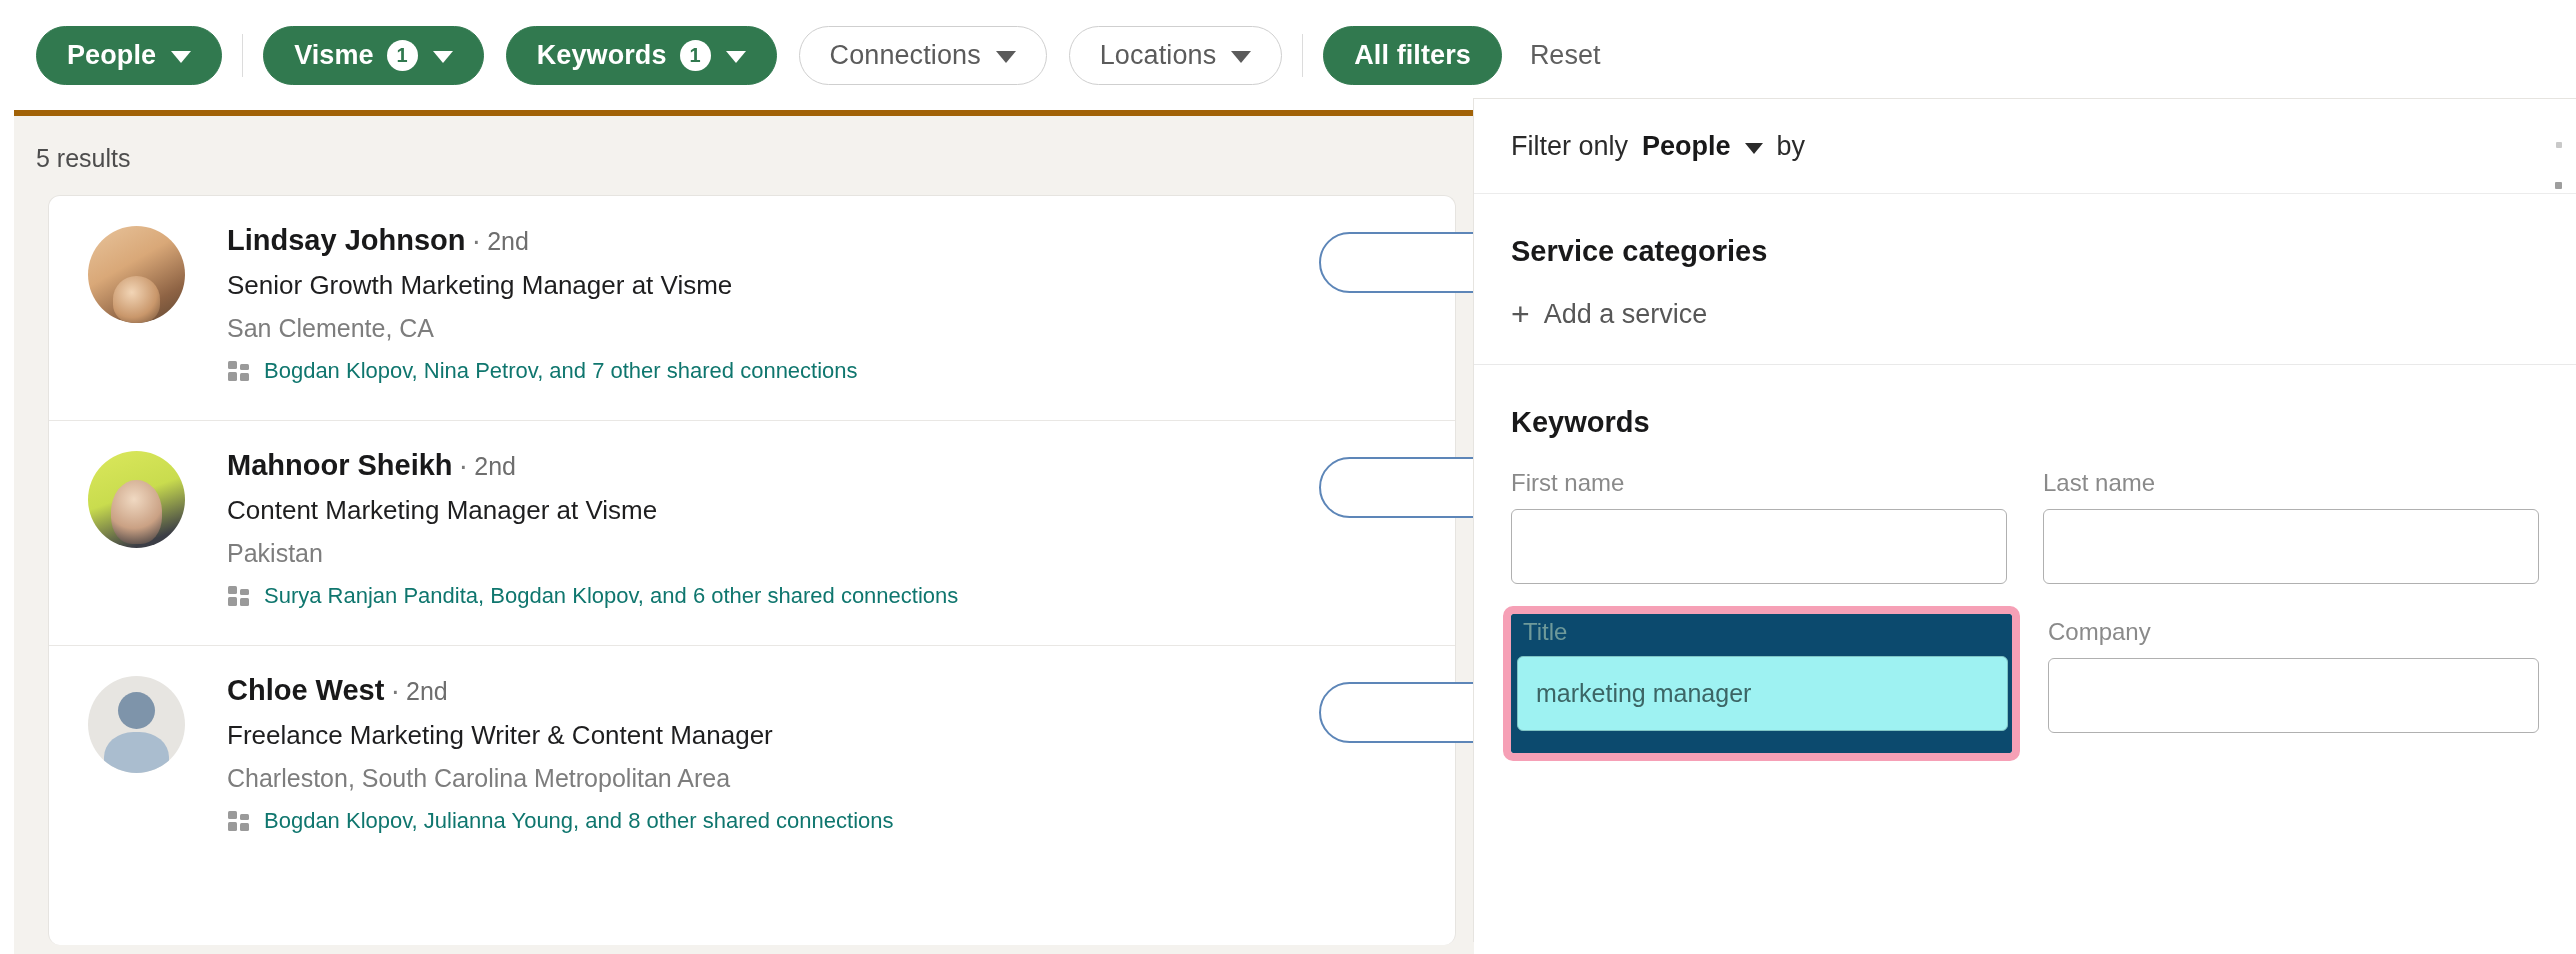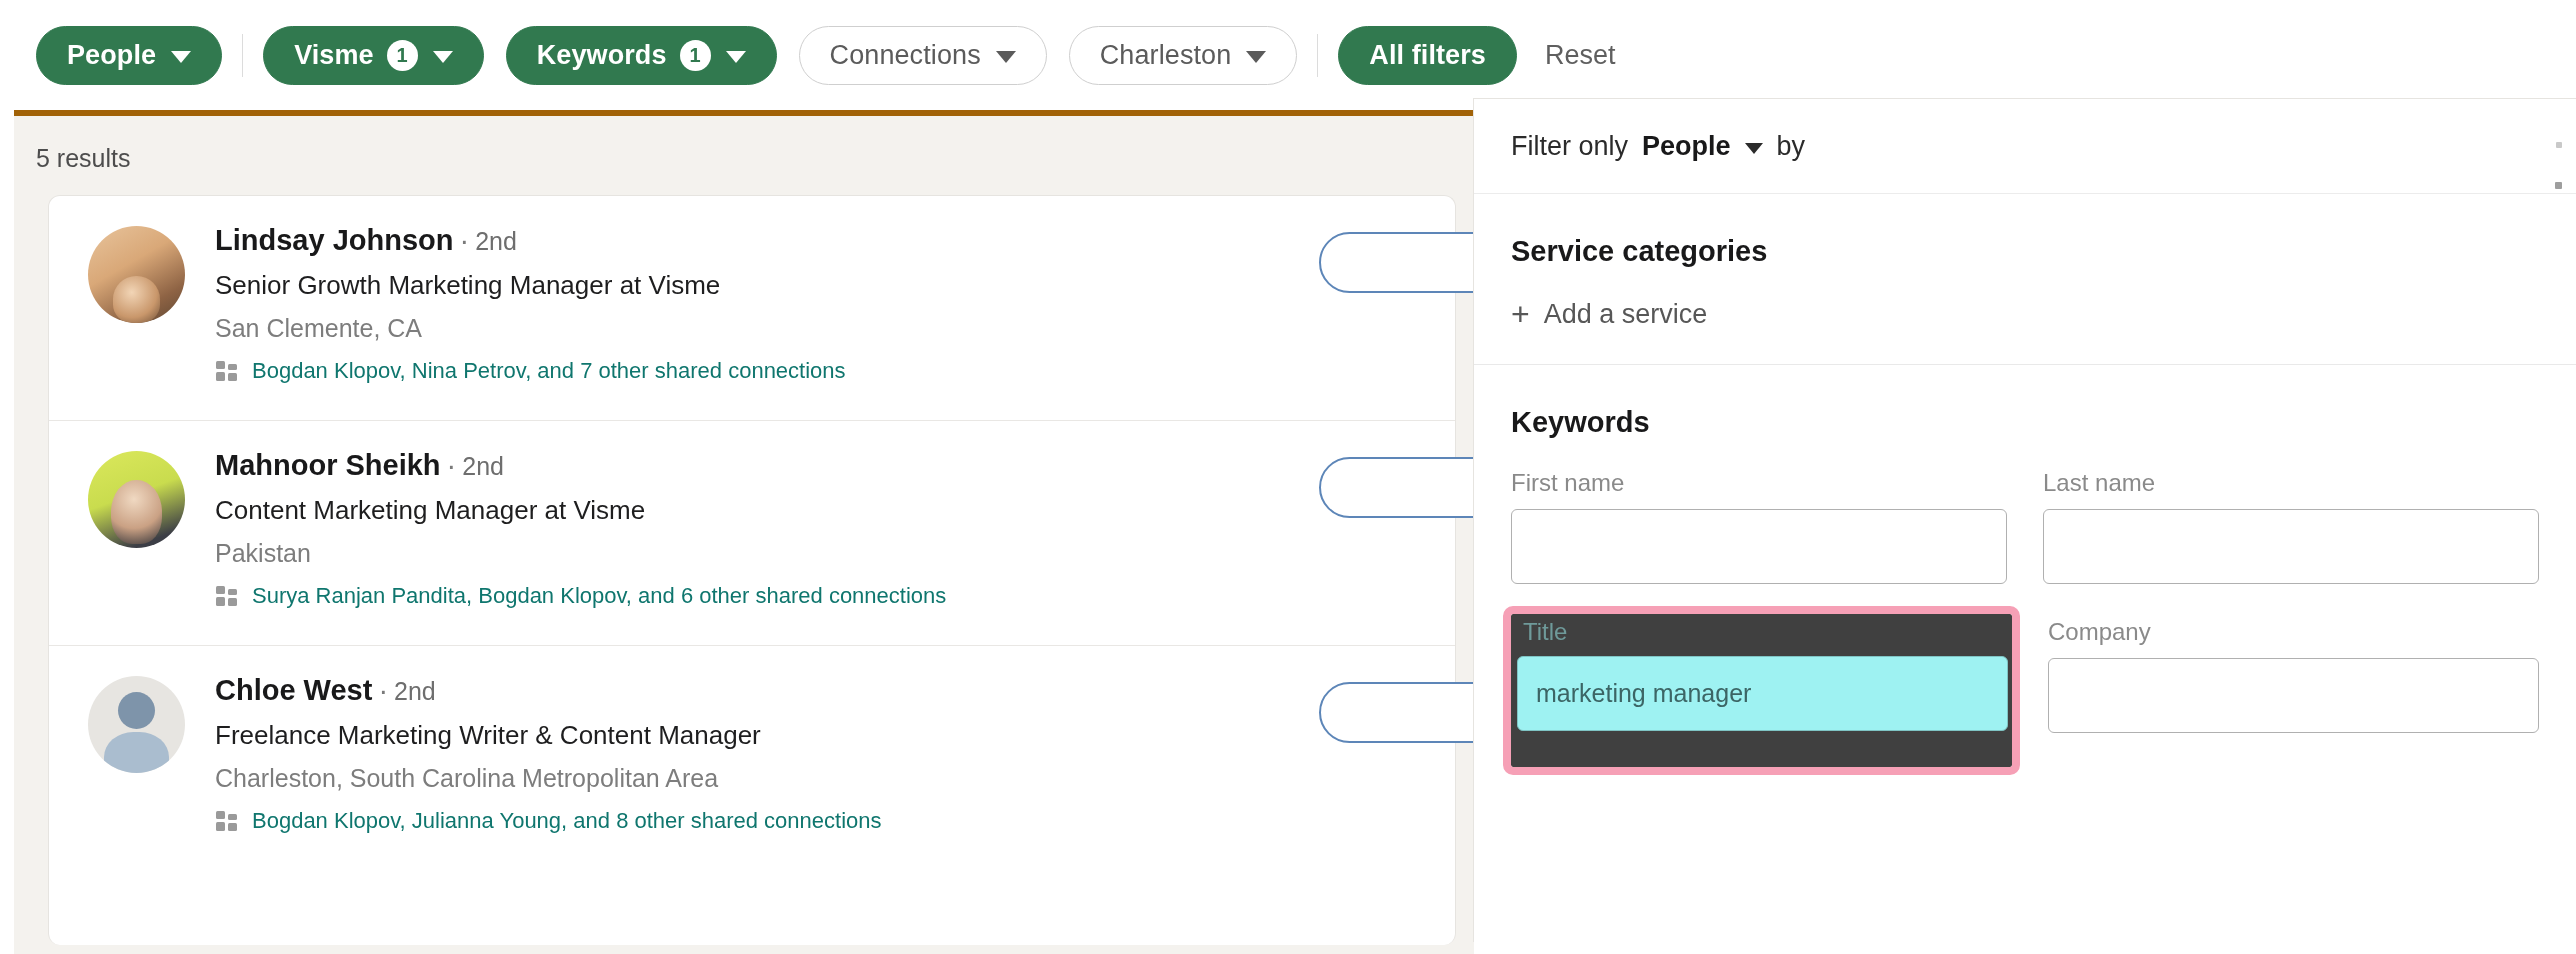--- a/index.html
+++ b/index.html
@@ -113,20 +113,21 @@
     border-bottom: none;
   }
   .result-row {
     display: flex;
     align-items: flex-start;
     padding: 26px 0 24px 39px;
     border-bottom: 1px solid #e9e7e4;
     position: relative;
     min-height: 225px;
     cursor: pointer;
+    gap: 12px;
   }
   .result-row:last-child { border-bottom: none; }
   .avatar {
     width: 97px; height: 97px;
     border-radius: 50%;
     flex: 0 0 auto;
     margin-right: 30px;
     margin-top: 4px;
     overflow: hidden;
     position: relative;
@@ -297,24 +298,24 @@
     color: #2b2b2b;
     padding: 0 18px;
     outline: none;
   }
 
   
   #title-field-wrap {
     position: relative;
     flex: 1 1 0;
     min-width: 0;
-    background: #404040;
+    background: #0c4a6e;
     outline: 8px solid #f6a0b6;
     border-radius: 2px;
-    padding: 4px 4px 36px 6px;
+    padding: 4px 4px 22px 6px;
     margin-top: -4px;
   }
   #title-field-wrap .field-label { color: #6f9a9a; margin-bottom: 10px; padding-left: 6px; }
   #title-field-wrap .field-input {
     background: #9ef2f2;
     border: 1px solid #7fc4c4;
     color: #3c6565;
   }
 </style>
 </head>
@@ -348,21 +349,21 @@
     <div class="pill-gap"></div>
 
     <div class="pill outline">
       <span>Connections</span>
       <span class="caret"></span>
     </div>
 
     <div class="pill-gap"></div>
 
     <div class="pill outline">
-      <span>Charleston</span>
+      <span>Locations</span>
       <span class="caret"></span>
     </div>
 
     <div class="bar-divider"></div>
 
     <div class="pill green">
       <span>All filters</span>
     </div>
 
     <div id="reset-link">Reset</div>

